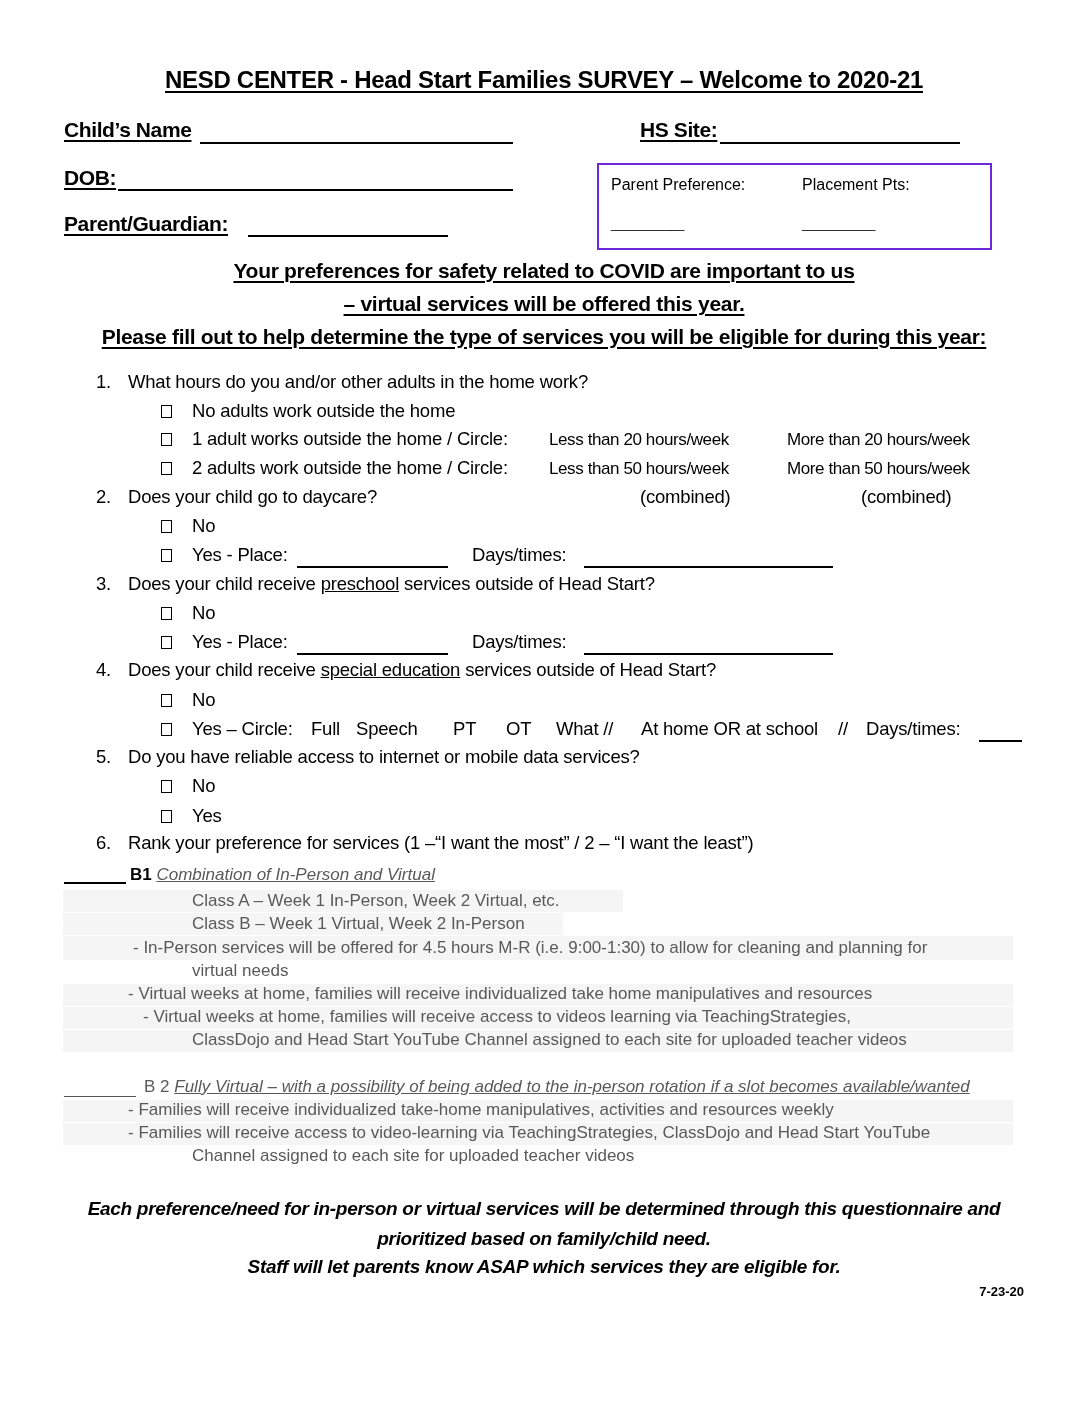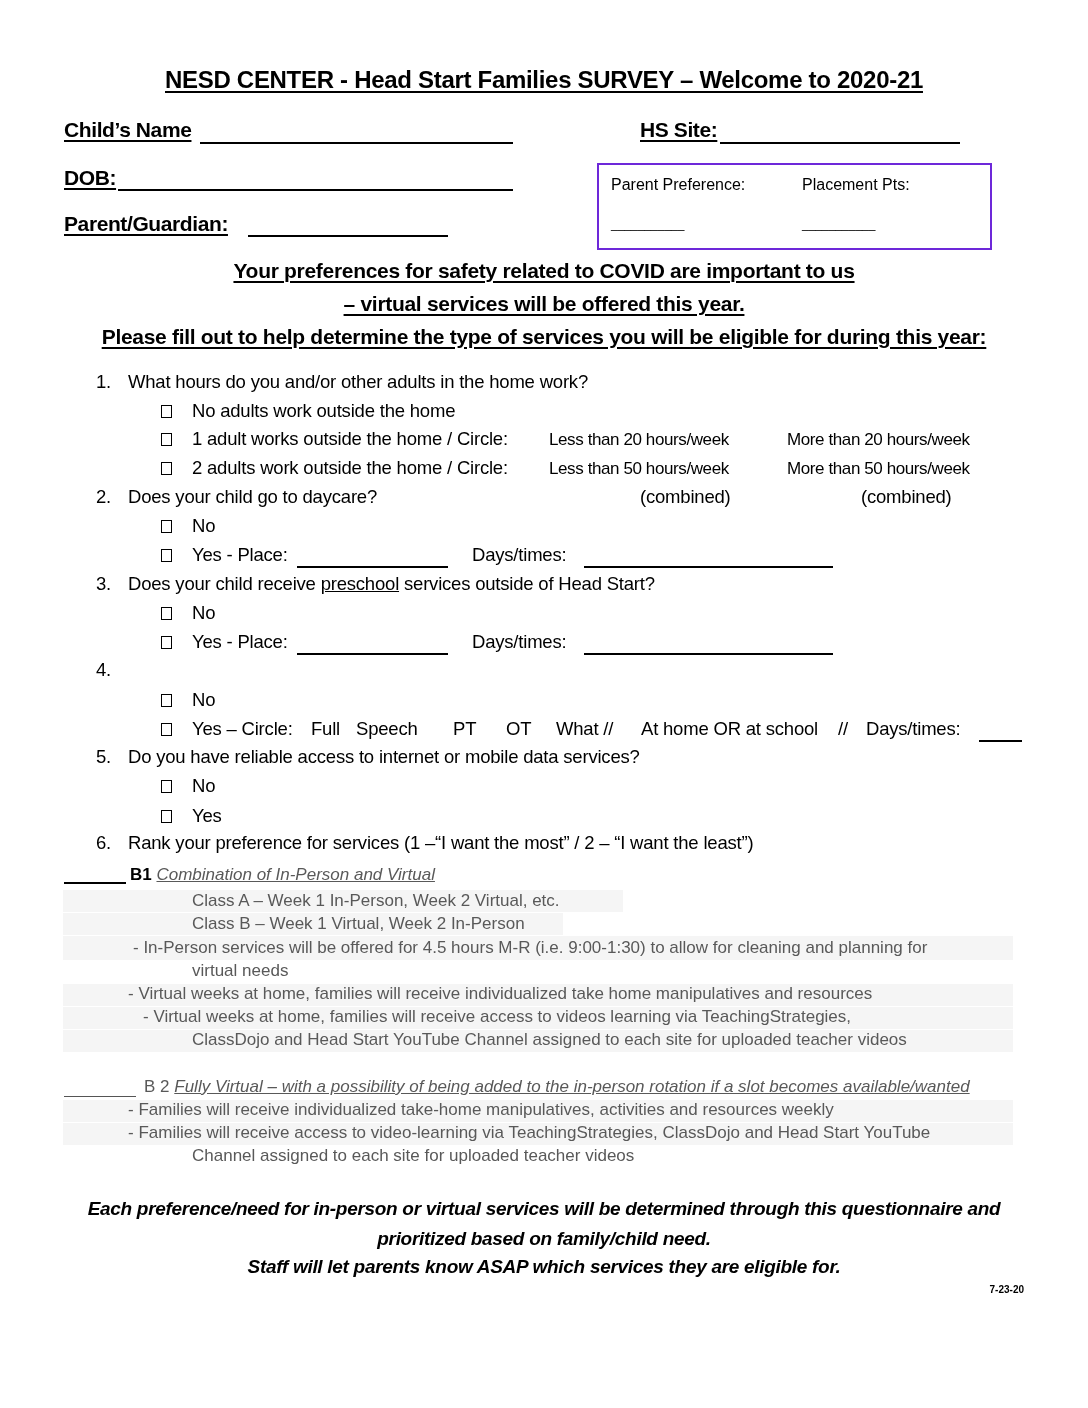--- a/index.html
+++ b/index.html
@@ -19,21 +19,21 @@
   .qnum { position: absolute; left: 96px; }
   .qtext { position: absolute; left: 128px; }
   .cb { position: absolute; left: 161px; width: 11px; height: 13px; border: 1px solid #000; box-sizing: border-box; margin-top: 5px; }
   .opt { position: absolute; left: 192px; }
   .small { font-size: 17px; letter-spacing: -0.4px; }
   .ul-it { text-decoration: underline; }
   .shade { position: absolute; left: 63px; background: #f5f5f5; }
   .grey { color: #595959; font-size: 17px; }
   .grey-it { font-style: italic; text-decoration: underline; color: #595959; }
   .footer { left: 0; width: 1088px; text-align: center; font-style: italic; font-weight: bold; font-size: 19px; letter-spacing: -0.3px; color: #000; }
-  .date { right: 64px; top: 1284px; font-size: 10px; font-weight: bold; }
+  .date { right: 64px; top: 1284px; font-size: 13px; font-weight: bold; }
 </style>
 </head>
 <body>
 
 <div class="abs title"><span>NESD CENTER - Head Start Families SURVEY – Welcome to 2020-21</span></div>
 
 <div class="abs hdr-label" style="left:64px; top:118px;">Child’s Name</div>
 <div class="line" style="left:200px; top:142px; width:313px;"></div>
 
 <div class="abs hdr-label" style="left:640px; top:118px;">HS Site:</div>
@@ -106,20 +106,21 @@
 <div class="abs q" style="top:631px; left:0; width:1088px; height:28px;">
   <span class="cb"></span>
   <span class="opt">Yes - Place:</span>
   <span class="line" style="left:297px; top:22px; width:151px;"></span>
   <span class="abs" style="left:472px;">Days/times:</span>
   <span class="line" style="left:584px; top:22px; width:249px;"></span>
 </div>
 
 <div class="abs q" style="top:659px; left:0; width:1088px; height:28px;">
   <span class="qnum">4.</span>
+  <span class="qtext"><span>Does your child receive </span><span class="ul-it">special education</span><span> services outside of Head Start?</span></span>
 </div>
 <div class="abs q" style="top:689px; left:0; width:1088px; height:28px;">
   <span class="cb"></span>
   <span class="opt">No</span>
 </div>
 <div class="abs q" style="top:718px; left:0; width:1005px; height:28px;">
   <span class="cb"></span>
   <span class="opt">Yes – Circle:</span>
   <span class="abs" style="left:311px;">Full</span>
   <span class="abs" style="left:356px;">Speech</span>

